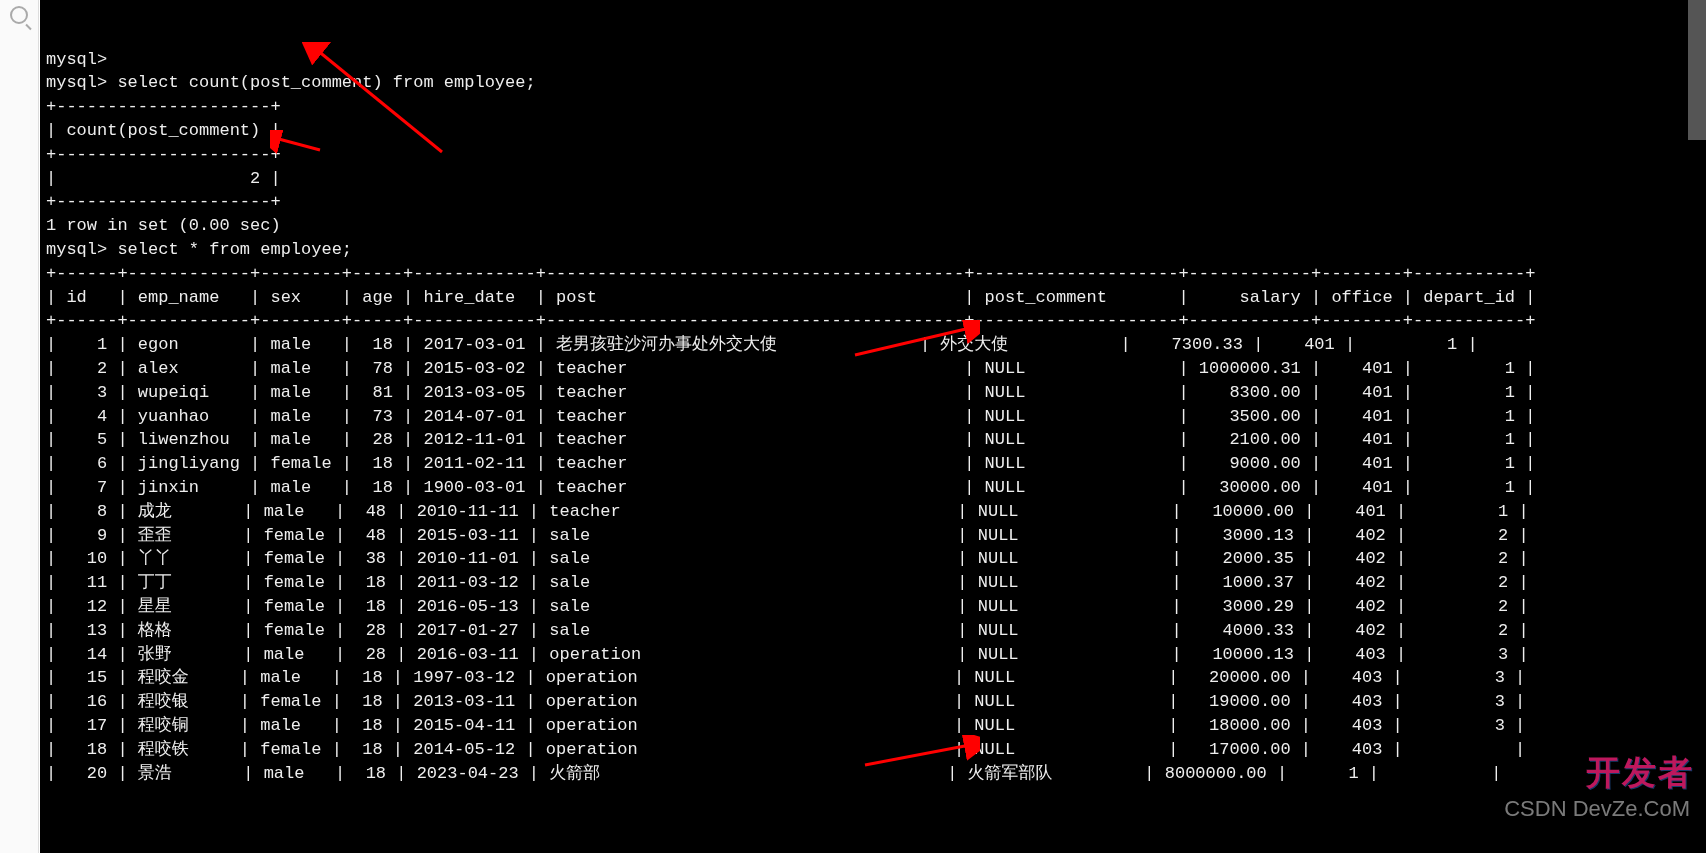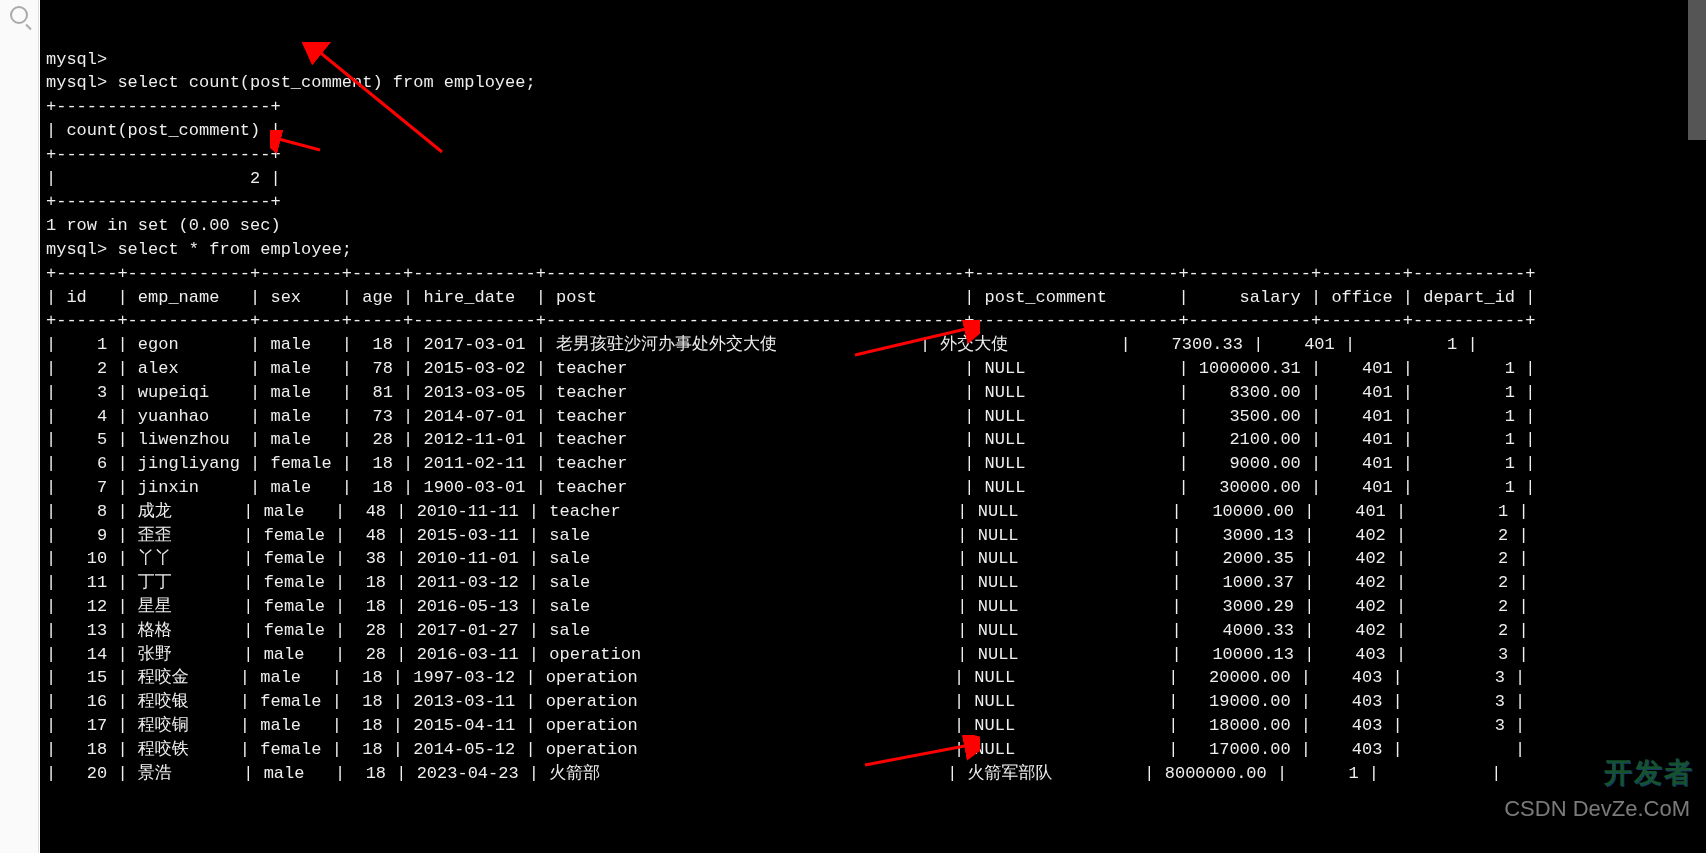--- a/index.html
+++ b/index.html
@@ -4,21 +4,21 @@
 <style>
   html,body{margin:0;padding:0;background:#fff;font-family:"Consolas","Courier New",monospace;font-size:17px;line-height:23.8px;}
   .page{width:1706px;height:853px;position:relative;overflow:hidden;}
   .left-strip{position:absolute;left:0;top:0;width:38px;height:853px;background:#fafafa;border-right:1px solid #ddd;}
   .search-icon{position:absolute;left:10px;top:6px;width:14px;height:14px;border:2px solid #aaa;border-radius:50%;}
   .search-icon::after{content:"";position:absolute;right:-6px;bottom:-6px;width:7px;height:2px;background:#aaa;transform:rotate(45deg);}
   .terminal{position:absolute;left:40px;top:0;right:0;bottom:0;background:#000;color:#eee;white-space:pre;padding:0 0 0 6px;}
   .terminal-inner{position:relative;}
   .arrow{position:absolute;pointer-events:none;}
   .scroll-thumb{position:absolute;right:0;top:0;width:18px;height:140px;background:#555;}
-  .watermark-kfz{position:absolute;right:12px;bottom:68px;color:#14532d;font-size:28px;font-weight:bold;font-family:"SimHei","Microsoft YaHei",sans-serif;text-shadow:1px 1px 0 #163a6b;letter-spacing:2px;}
+  .watermark-kfz{position:absolute;right:12px;bottom:68px;color:#be185d;font-size:34px;font-weight:bold;font-family:"SimHei","Microsoft YaHei",sans-serif;text-shadow:1px 1px 0 #163a6b;letter-spacing:2px;}
   .watermark-csdn{position:absolute;right:16px;bottom:32px;color:#ccc;font-size:22px;opacity:0.6;font-family:sans-serif;}
 </style>
 </head>
 <body>
 
 <div class="page">
   <div class="left-strip">
     <div class="search-icon"></div>
   </div>
 

